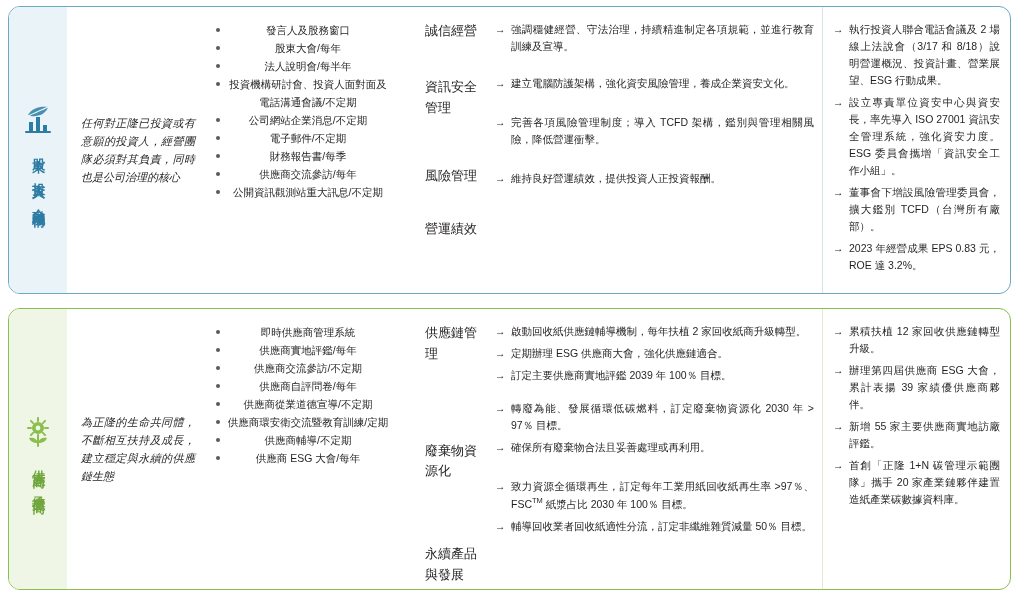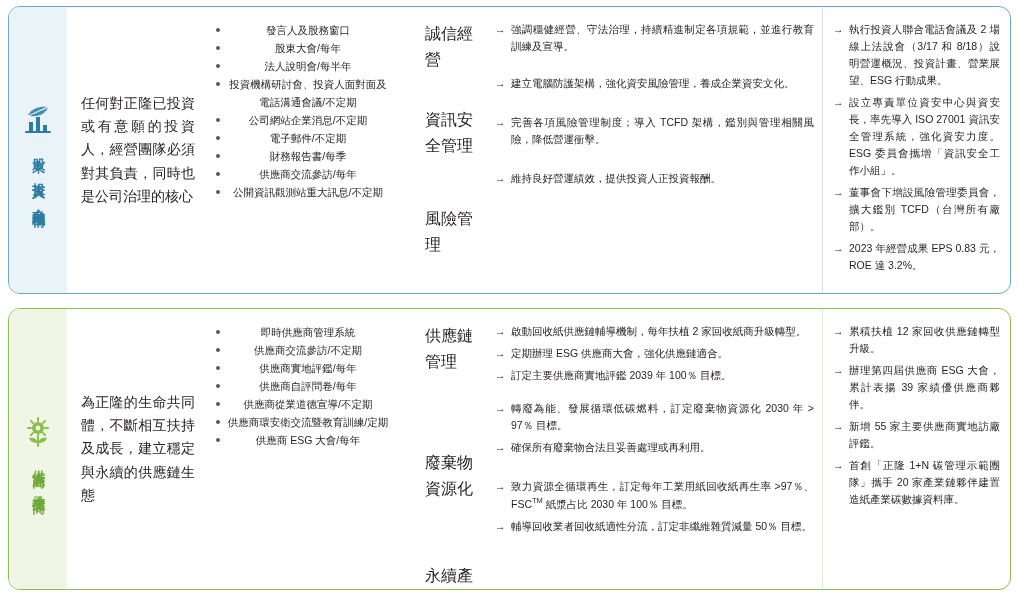--- a/index.html
+++ b/index.html
@@ -73,24 +73,25 @@
   
   .desc {
     flex: 0 0 140px;
     display: flex;
     align-items: center;
     padding: 6px 12px 6px 14px;
     box-sizing: border-box;
   }
   .desc p {
     margin: 0;
-    font-size: 14px;
+    font-size: 11px;
     line-height: 1.65;
     text-align: justify;
     color: #231f20;
+    font-style: italic;
   }
 
   
   .bullets {
     flex: 0 0 192px;
     padding: 14px 10px 10px 6px;
     box-sizing: border-box;
   }
   .bullets ul {
     margin: 0;
@@ -115,21 +116,21 @@
     background: #5a5a5a;
   }
 
   
   .topics {
     flex: 0 0 92px;
     padding: 14px 4px 10px 2px;
     box-sizing: border-box;
   }
   .topic {
-    font-size: 16px;
+    font-size: 13px;
     line-height: 1.6;
     color: #231f20;
     padding-left: 24px;
   }
   .arrowcol {
     flex: 1 1 auto;
     padding: 14px 8px 10px 4px;
     box-sizing: border-box;
   }
   .arrowgroup {
@@ -281,25 +282,26 @@
       <div class="vlabel green">供應商‧承攬商</div>
     </div>
 
     <div class="desc">
       <p>為正隆的生命共同體，不斷相互扶持及成長，建立穩定與永續的供應鏈生態</p>
     </div>
 
     <div class="bullets">
       <ul>
         <li>即時供應商管理系統</li>
+        <li>供應商實地評鑑/每年</li>
         <li>供應商交流參訪/不定期</li>
-        <li>供應商實地評鑑/每年</li>
         <li>供應商自評問卷/每年</li>
         <li>供應商從業道德宣導/不定期</li>
         <li>供應商環安衛交流暨教育訓練/定期</li>
+        <li>供應商輔導/不定期</li>
         <li>供應商 ESG 大會/每年</li>
       </ul>
     </div>
 
     <div class="topics">
       <div class="topic" style="margin-top:0px;">供應鏈管理</div>
       <div class="topic" style="margin-top:76px;">廢棄物資源化</div>
       <div class="topic" style="margin-top:62px;">永續產品與發展</div>
     </div>
 

